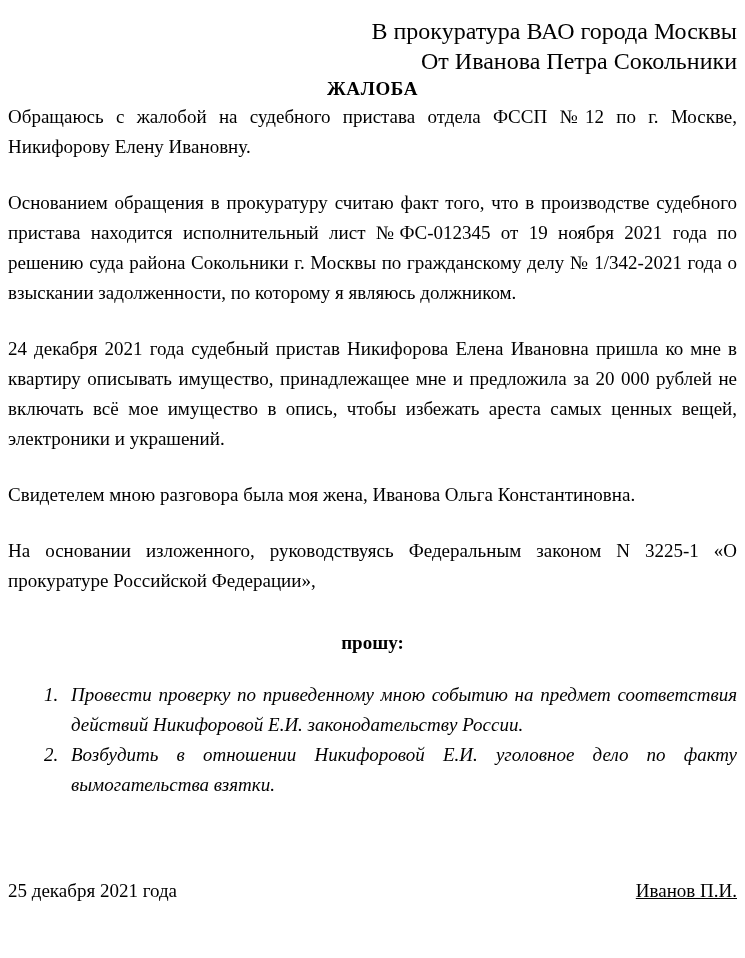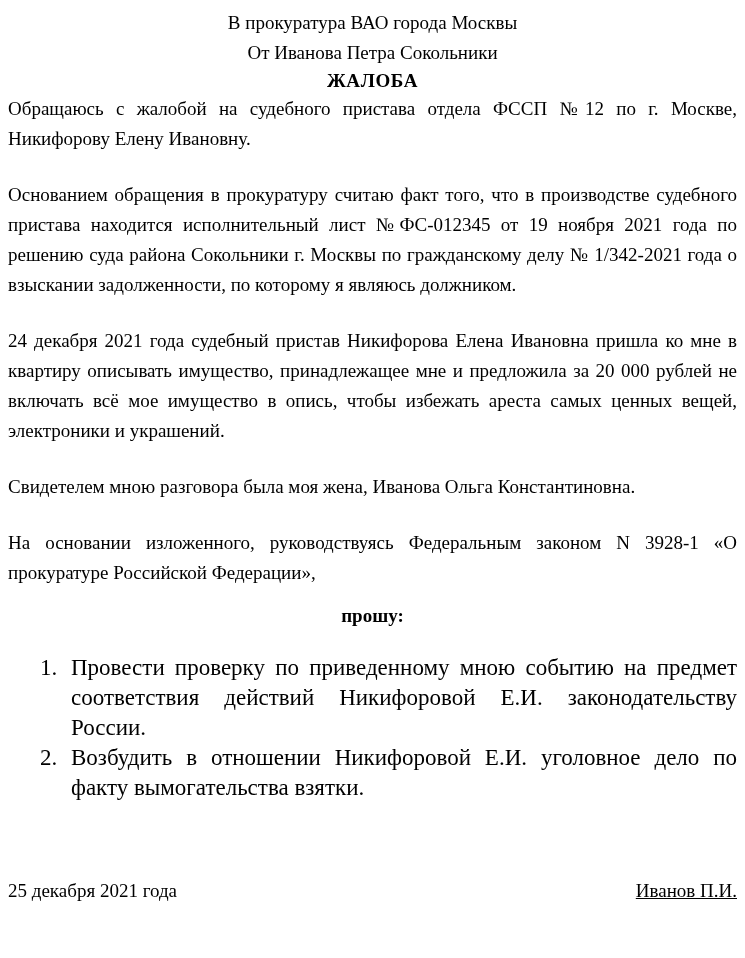--- a/index.html
+++ b/index.html
@@ -26,24 +26,24 @@
   }
   .content {
     position: absolute;
     left: 8px;
     top: 0;
     width: 729px;
   }
 
   
   .addressee {
-    text-align: center;
-    font-size: 19px;
+    text-align: right;
+    font-size: 24px;
     line-height: 30px;
-    margin-top: 8px;
+    margin-top: 16px;
   }
   .addressee .line {
     display: block;
     white-space: nowrap;
   }
 
   
   .doc-title {
     text-align: center;
     font-size: 19px;
@@ -65,37 +65,38 @@
   .para + .para {
     margin-top: 26px;
   }
 
   
   .request-heading {
     text-align: center;
     font-size: 19px;
     font-weight: bold;
     line-height: 30px;
-    margin-top: 13px;
+    margin-top: 32px;
   }
 
   
   ol.demands {
     margin: 22px 0 0 0;
     padding: 0 0 0 55px;
     list-style-position: outside;
     list-style-type: decimal;
   }
   ol.demands li {
-    font-size: 23px;
+    font-size: 19px;
     line-height: 30px;
     text-align: justify;
     text-justify: inter-word;
     padding-left: 8px;
     margin: 0;
+    font-style: italic;
   }
 
   
   .footer {
     position: absolute;
     left: 8px;
     top: 876px;
     width: 729px;
     display: flex;
     justify-content: space-between;
@@ -116,21 +117,21 @@
       <span class="line">В прокуратура ВАО города Москвы</span>
       <span class="line">От Иванова Петра Сокольники</span>
     </div>
 
     <div class="doc-title">ЖАЛОБА</div>
 
     <p class="para first-body">Обращаюсь с жалобой на судебного пристава отдела ФССП №12 по г. Москве, Никифорову Елену Ивановну.</p>
     <p class="para">Основанием обращения в прокуратуру считаю факт того, что в производстве судебного пристава находится исполнительный лист №ФС-012345 от 19 ноября 2021 года по решению суда района Сокольники г. Москвы по гражданскому делу № 1/342-2021 года о взыскании задолженности, по которому я являюсь должником.</p>
     <p class="para">24 декабря 2021 года судебный пристав Никифорова Елена Ивановна пришла ко мне в квартиру описывать имущество, принадлежащее мне и предложила за 20 000 рублей не включать всё мое имущество в опись, чтобы избежать ареста самых ценных вещей, электроники и украшений.</p>
     <p class="para">Свидетелем мною разговора была моя жена, Иванова Ольга Константиновна.</p>
-    <p class="para">На основании изложенного, руководствуясь Федеральным законом N 3928-1 «О прокуратуре Российской Федерации»,</p>
+    <p class="para">На основании изложенного, руководствуясь Федеральным законом N 3225-1 «О прокуратуре Российской Федерации»,</p>
 
     <div class="request-heading">прошу:</div>
 
     <ol class="demands">
       <li>Провести проверку по приведенному мною событию на предмет соответствия действий Никифоровой Е.И. законодательству России.</li>
       <li>Возбудить в отношении Никифоровой Е.И. уголовное дело по факту вымогательства взятки.</li>
     </ol>
 
   </div>
 

